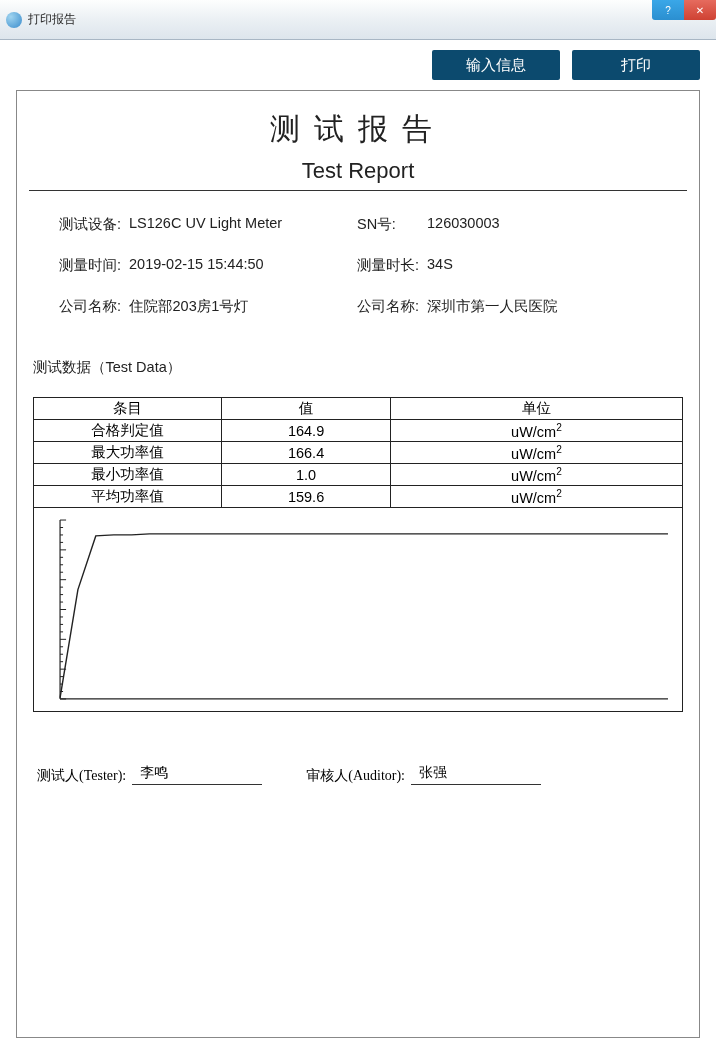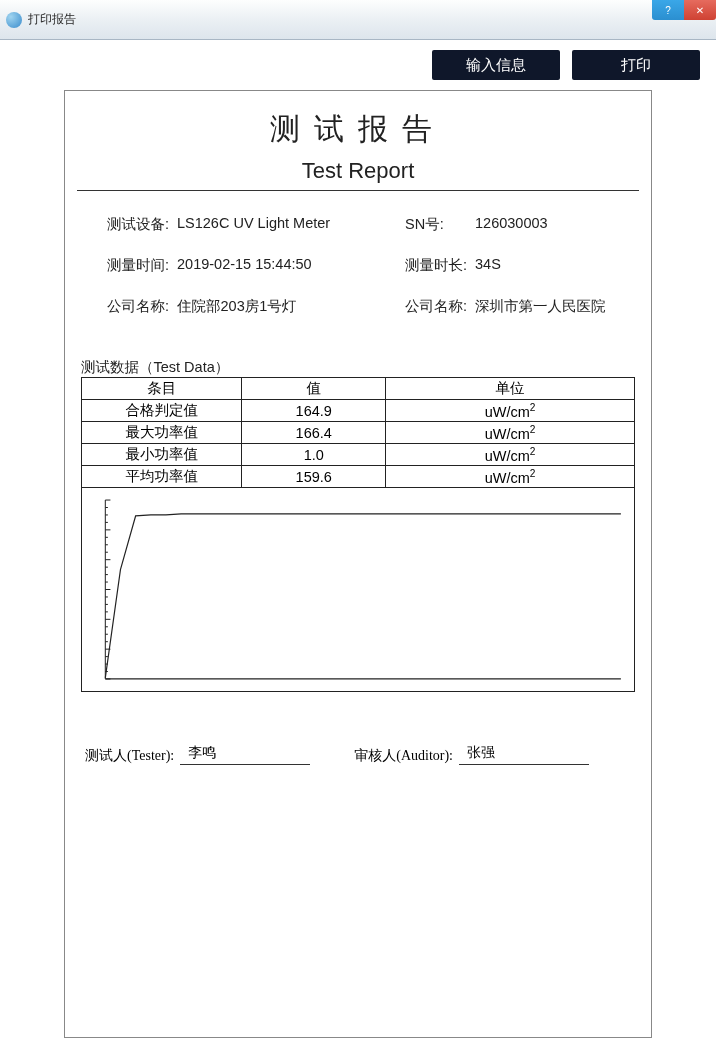--- a/index.html
+++ b/index.html
@@ -60,35 +60,35 @@
       height: calc(100% - 28px);
     }
     .button-row {
       display: flex;
       justify-content: flex-end;
       gap: 12px;
       margin-bottom: 10px;
       padding-right: 8px;
     }
     .blue-btn {
-      background: #0f172a;
+      background: #0c4a6e;
       color: #fff;
       border: none;
       padding: 6px 0;
       width: 128px;
       height: 30px;
       font-size: 15px;
       border-radius: 2px;
       cursor: pointer;
       font-family: inherit;
     }
     .report-frame {
       border: 1px solid #888;
       background: #fff;
-      width: 588px;
+      width: 684px;
       margin: 0 auto;
       height: 948px;
       position: relative;
     }
     .report-title-cn {
       text-align: center;
       font-size: 30px;
       letter-spacing: 14px;
       padding-top: 18px;
       padding-bottom: 8px;
@@ -116,21 +116,21 @@
       font-size: 14.5px;
       color: #222;
     }
     .meta-label { white-space: nowrap; margin-left: 24px; }
     .meta-value { white-space: nowrap; }
     .data-section {
       padding: 42px 16px 0 16px;
     }
     .data-heading {
       font-size: 14.5px;
-      margin-bottom: 0;
+      margin-bottom: 20px;
       color: #222;
     }
     table.data-table {
       border-collapse: collapse;
       width: 100%;
       font-size: 14.5px;
     }
     table.data-table th, table.data-table td {
       border: 1px solid #222;
       text-align: center;

